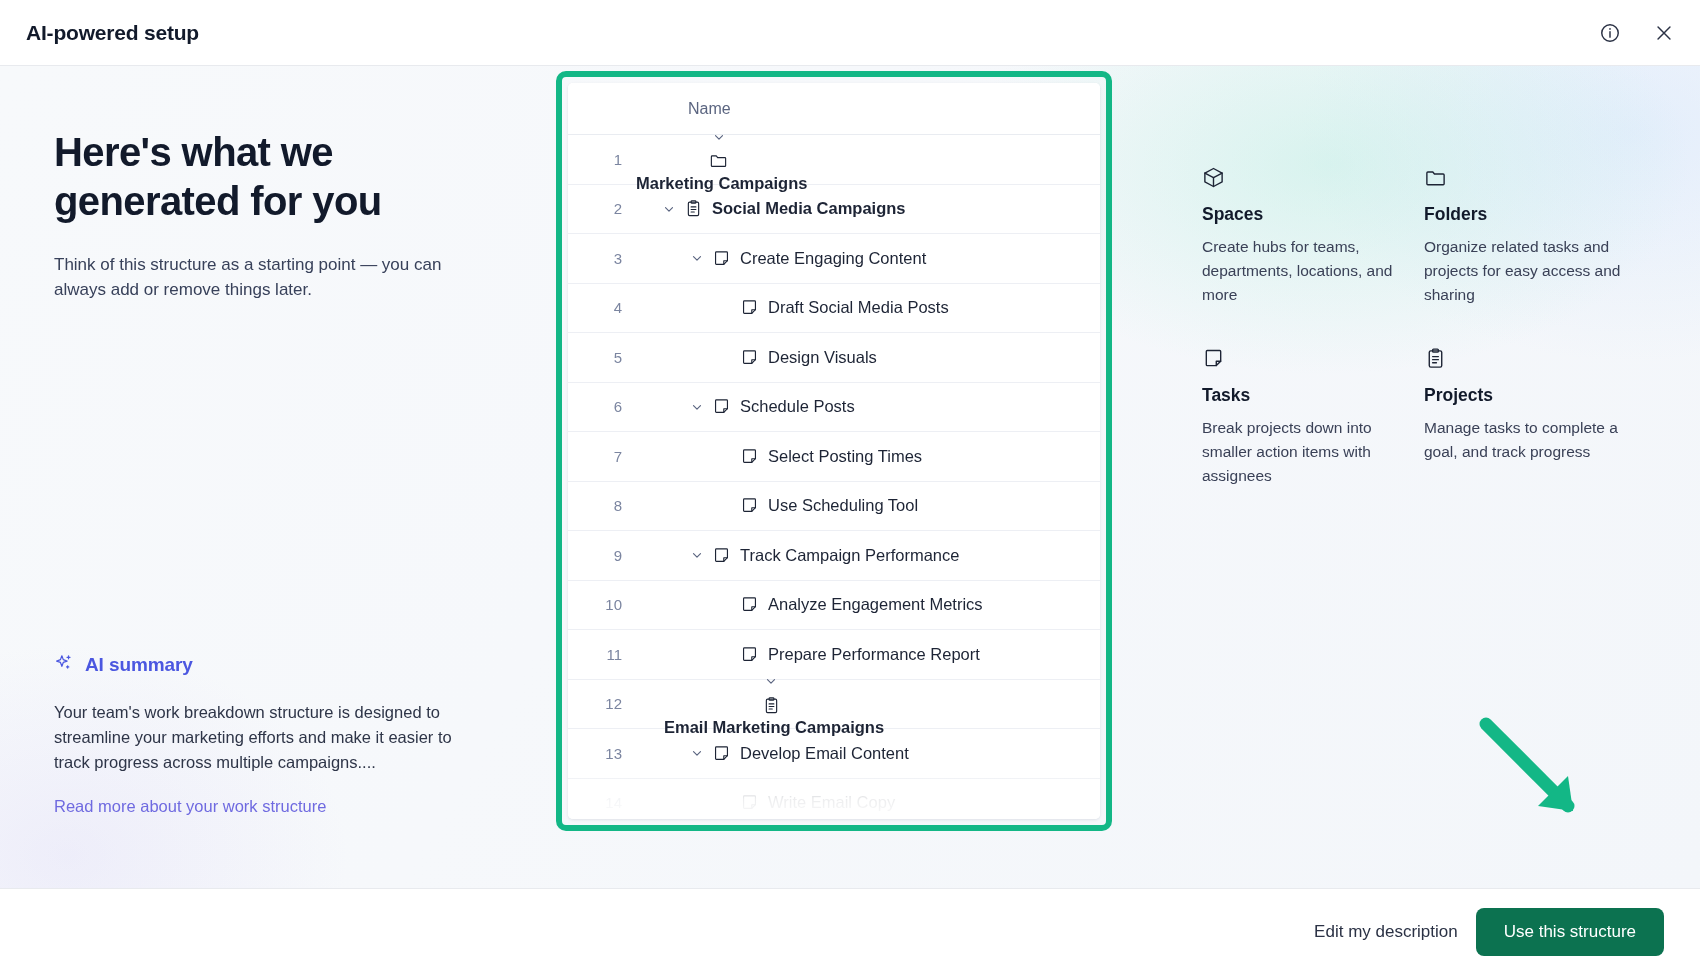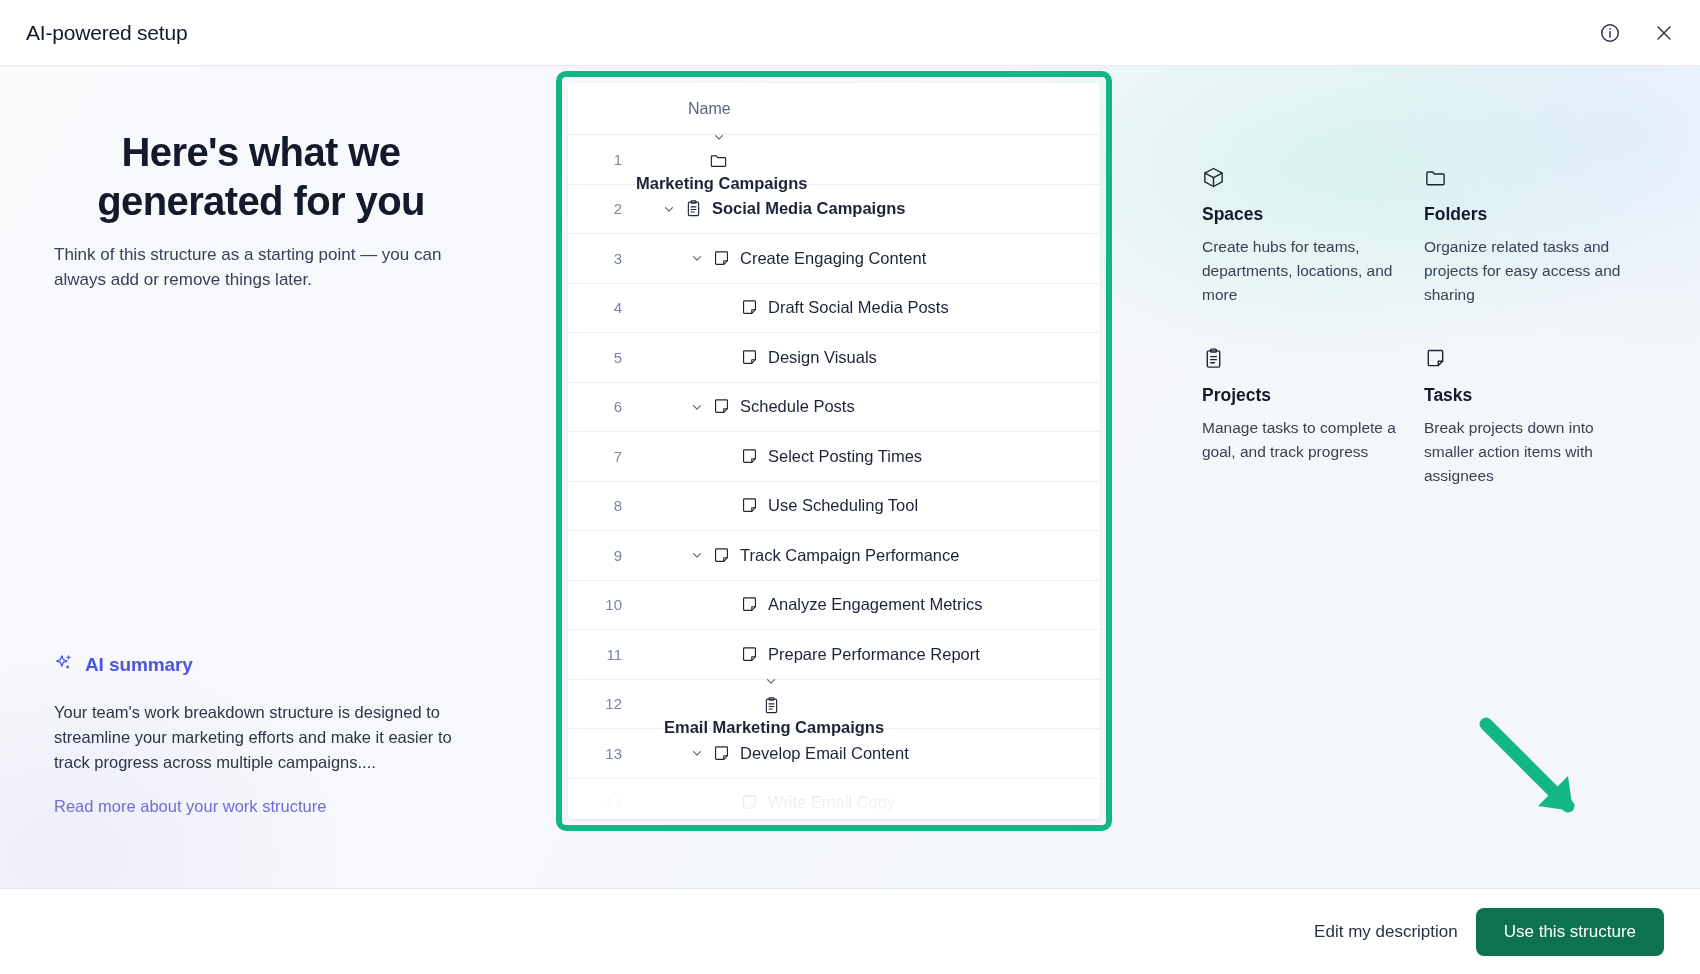--- a/index.html
+++ b/index.html
@@ -20,21 +20,21 @@
   .header {
     height: 66px;
     flex: 0 0 66px;
     background: #ffffff;
     border-bottom: 1px solid #e8eaee;
     display: flex; align-items: center;
     padding: 0 22px 0 26px;
     position: relative; z-index: 5;
   }
   .header-title {
-    font-size: 21px; font-weight: normal; color: #121a2b;
+    font-size: 21px; font-weight: bold; color: #121a2b;
     letter-spacing: -0.2px;
   }
   .header-actions { margin-left: auto; display: flex; align-items: center; gap: 26px; }
   .hdr-icon {
     width: 28px; height: 28px; display: flex; align-items: center; justify-content: center;
     color: #2b3245; cursor: pointer;
   }
 
   
   .body {
@@ -53,22 +53,21 @@
 
   
   .col-left {
     width: 524px; flex: 0 0 524px;
     padding: 62px 56px 0 54px;
     position: relative; z-index: 2;
   }
   .big-title {
     font-size: 40px; line-height: 1.22; font-weight: bold;
     color: #121a2b; letter-spacing: -0.6px;
-    margin-bottom: 16px;
-    text-align: center;
+    margin-bottom: 26px;
   }
   .lede {
     font-size: 17px; line-height: 1.5; color: #38415a; max-width: 400px; margin-top: 8px;
   }
   .ai-block { position: absolute; left: 54px; bottom: 72px; width: 400px; }
   .ai-head {
     display: flex; align-items: center; gap: 10px; margin-bottom: 22px;
   }
   .ai-head-label {
     font-size: 19px; font-weight: bold; color: #4b57e0; letter-spacing: -0.1px;
@@ -488,34 +487,34 @@
           </div>
           <div>
             <div class="block-icon"><svg width="23" height="23" viewBox="0 0 24 24" fill="none" stroke="currentColor" stroke-width="1.45" stroke-linejoin="round" stroke-linecap="round">
                 <path d="M3 18.5V7.2a1 1 0 0 1 1-1h5.2l1.7 2.1H20a1 1 0 0 1 1 1v9.2a1 1 0 0 1-1 1H4a1 1 0 0 1-1-1Z"></path>
               </svg></div>
             <div class="block-title">Folders</div>
             <div class="block-desc">Organize related tasks and projects for easy access and sharing</div>
           </div>
           <div>
             <div class="block-icon"><svg width="23" height="23" viewBox="0 0 24 24" fill="none" stroke="currentColor" stroke-width="1.45" stroke-linejoin="round" stroke-linecap="round">
+                <path d="M4.5 4.6a1 1 0 0 1 1-1h13a1 1 0 0 1 1 1v10.2l-4.6 4.6H5.5a1 1 0 0 1-1-1Z"></path>
+                <path d="M19.5 14.8h-4.6v4.6"></path>
+              </svg></div>
+            <div class="block-title">Tasks</div>
+            <div class="block-desc">Break projects down into smaller action items with assignees</div>
+          </div>
+          <div>
+            <div class="block-icon"><svg width="23" height="23" viewBox="0 0 24 24" fill="none" stroke="currentColor" stroke-width="1.45" stroke-linejoin="round" stroke-linecap="round">
                 <rect x="5.5" y="4" width="13" height="17" rx="1.6"></rect>
                 <rect x="9" y="2.2" width="6" height="3.2" rx="1"></rect>
                 <path d="M9 10h6M9 13.2h6M9 16.4h4"></path>
               </svg></div>
             <div class="block-title">Projects</div>
             <div class="block-desc">Manage tasks to complete a goal, and track progress</div>
-          </div>
-          <div>
-            <div class="block-icon"><svg width="23" height="23" viewBox="0 0 24 24" fill="none" stroke="currentColor" stroke-width="1.45" stroke-linejoin="round" stroke-linecap="round">
-                <path d="M4.5 4.6a1 1 0 0 1 1-1h13a1 1 0 0 1 1 1v10.2l-4.6 4.6H5.5a1 1 0 0 1-1-1Z"></path>
-                <path d="M19.5 14.8h-4.6v4.6"></path>
-              </svg></div>
-            <div class="block-title">Tasks</div>
-            <div class="block-desc">Break projects down into smaller action items with assignees</div>
           </div>
         </div>
 
       <div class="arrow-anno">
         <svg width="118" height="118" viewBox="0 0 118 118" fill="none">
           <g stroke="#13b786" stroke-width="13" stroke-linecap="round" fill="none">
             <path d="M10 10 L92 92"></path>
           </g>
           <path d="M97 97 L62 92 L92 62 Z" fill="#13b786"></path>
         </svg>

